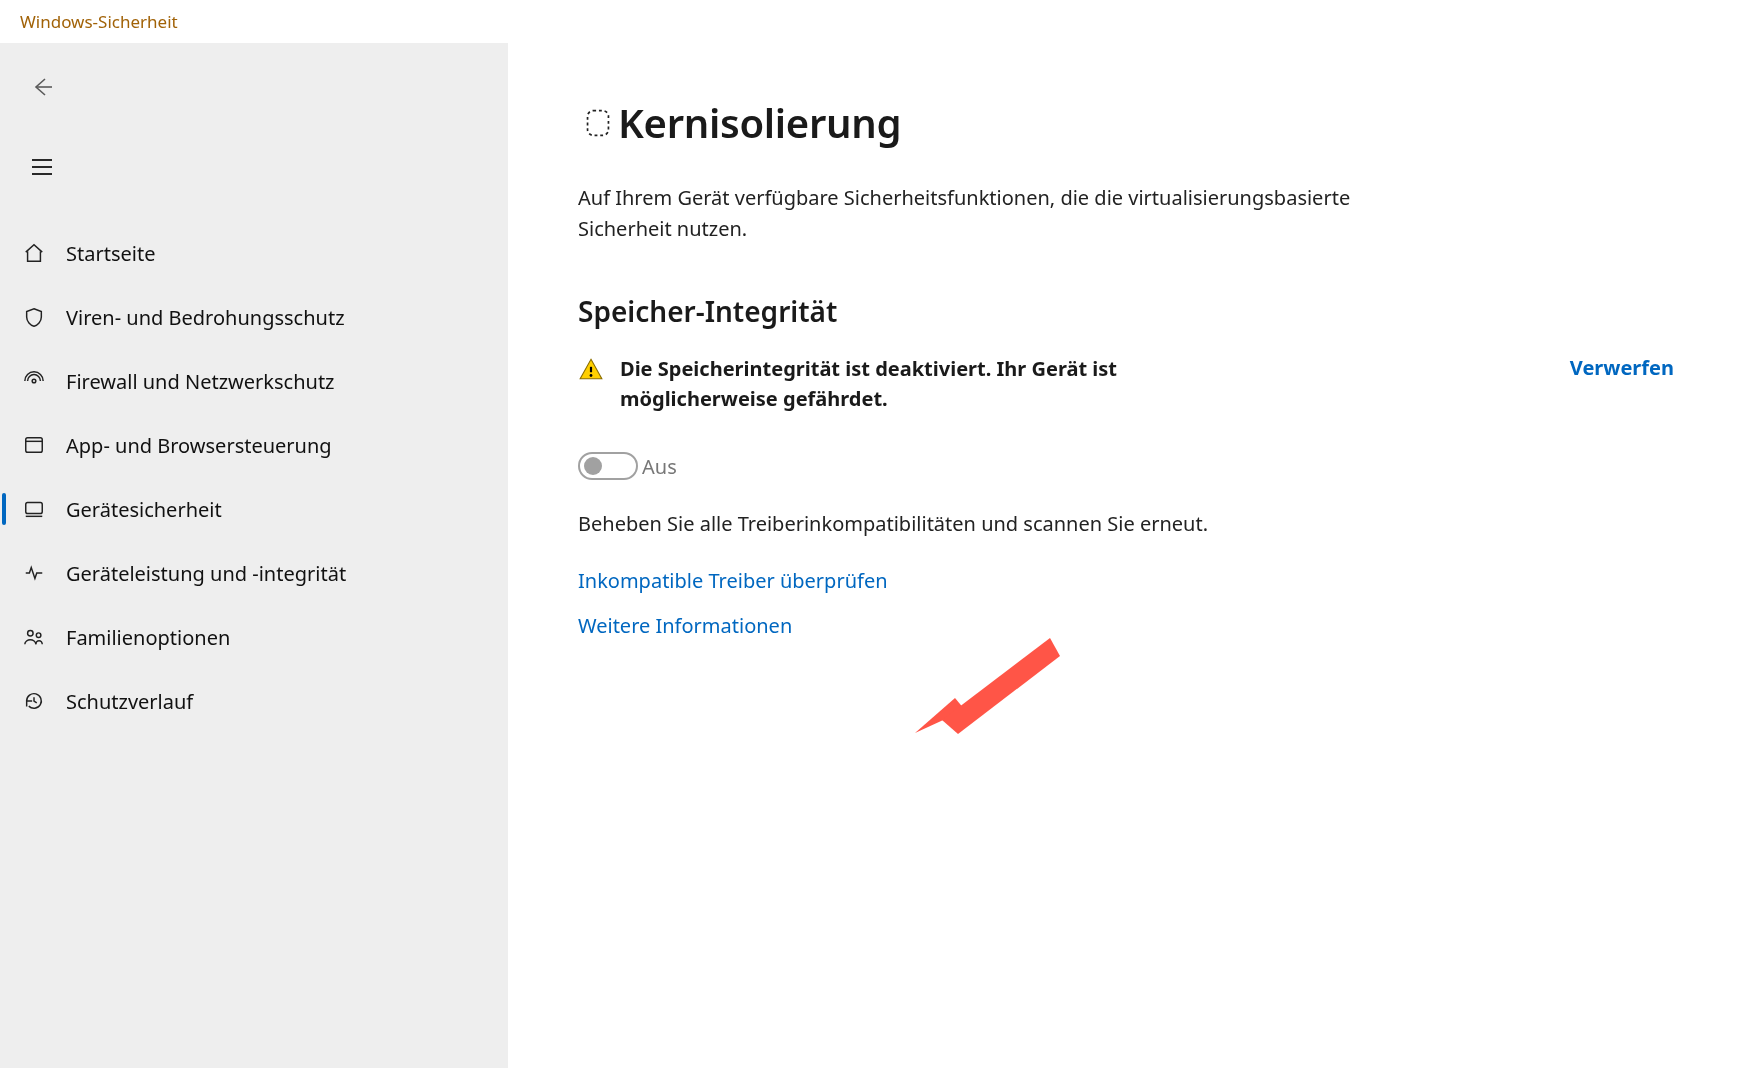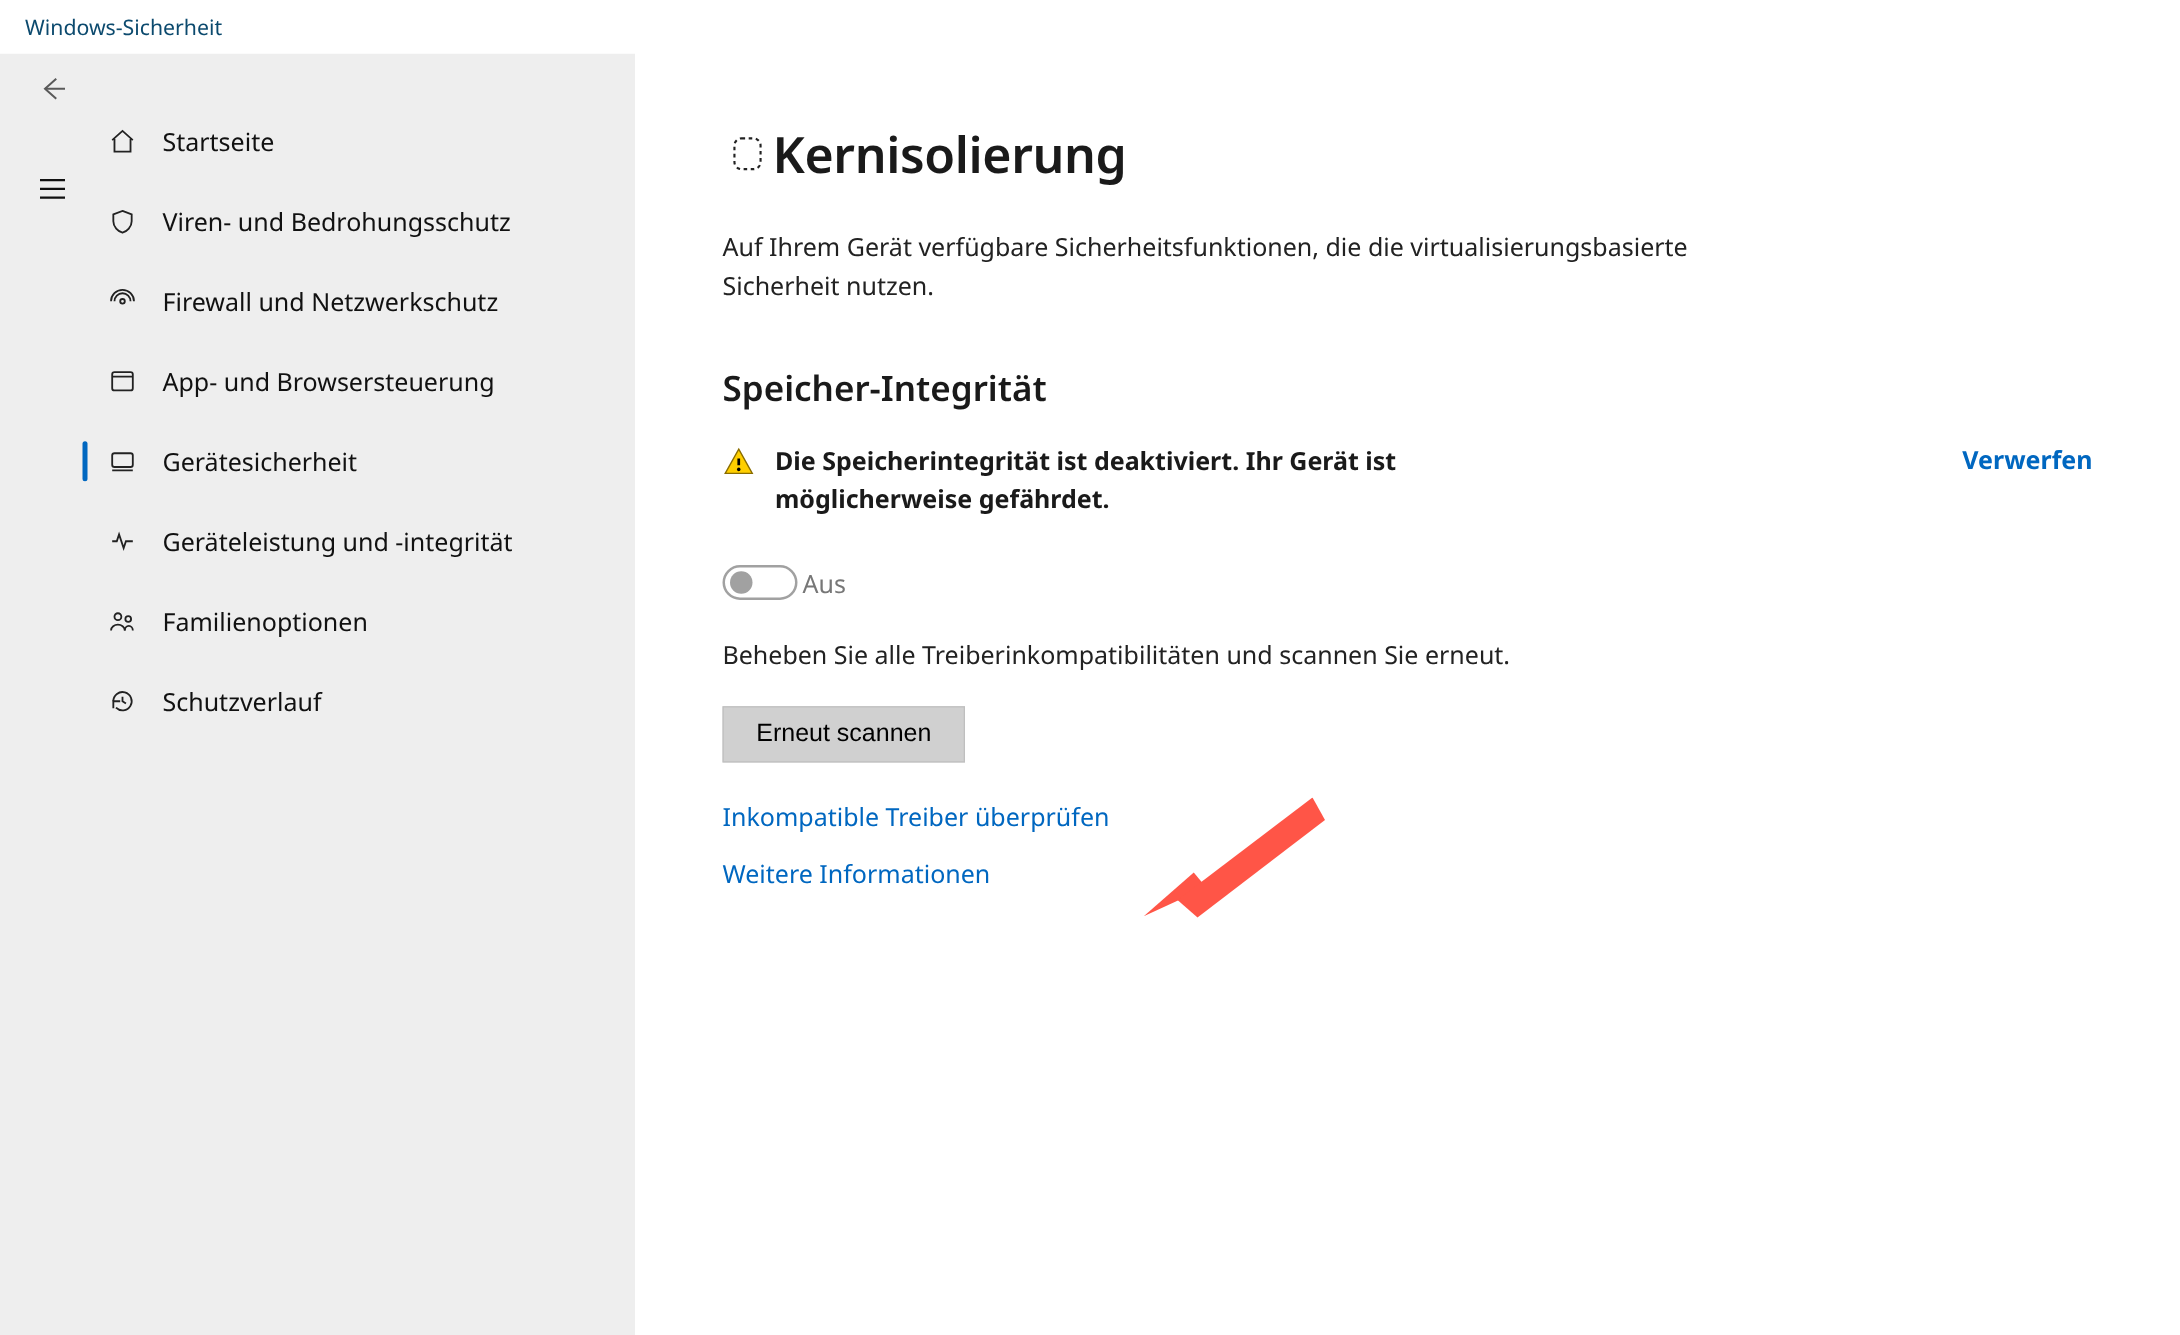--- a/index.html
+++ b/index.html
@@ -20,28 +20,28 @@
     color:var(--text);
     background:#fff;
     overflow:hidden;
     position:relative;
   }
   .titlebar{
     height:43px;
     padding:0 20px;
     display:flex;align-items:center;
     font-size:17px;
-    color:#0c4a6e;
+    color:#a16207;
   }
   .frame{display:flex;height:calc(100% - 43px);}
   .sidebar{
     width:508px;
     background:var(--sidebar-bg);
-    padding-top:8px;
-    display:flex;flex-direction:row;
+    padding-top:24px;
+    display:flex;flex-direction:column;
   }
   .sidebar .top-row{
     padding-left:20px;
   }
   .sidebar .back-btn, .sidebar .hamburger-btn{
     width:44px;height:44px;
     display:flex;align-items:center;justify-content:center;
     cursor:pointer;
   }
   .sidebar .hamburger-btn{margin-top:36px;}
@@ -264,23 +264,20 @@
 
       <div class="toggle-row">
         <div class="toggle disabled">
           <div class="toggle-knob"></div>
         </div>
         <span class="toggle-label">Aus</span>
       </div>
 
       <div class="hint">Beheben Sie alle Treiberinkompatibilitäten und scannen Sie erneut.</div>
 
-      <div>
-        <button class="scan-btn">Erneut scannen</button>
-      </div>
 
       <div class="link-line">
         <a>Inkompatible Treiber überprüfen</a>
       </div>
       <div class="link-line">
         <a>Weitere Informationen</a>
       </div>
     </div>
   </main>
 </div>

